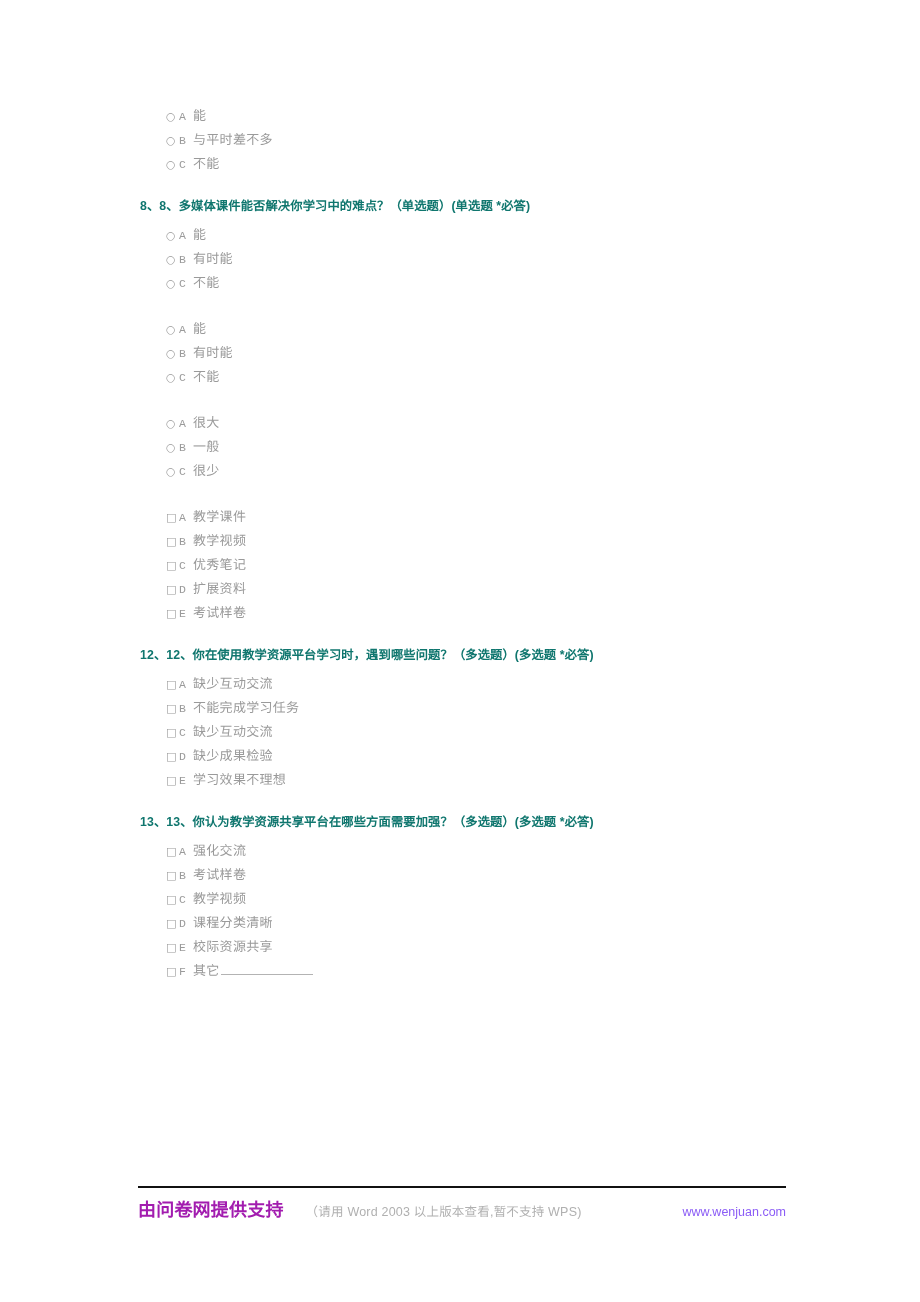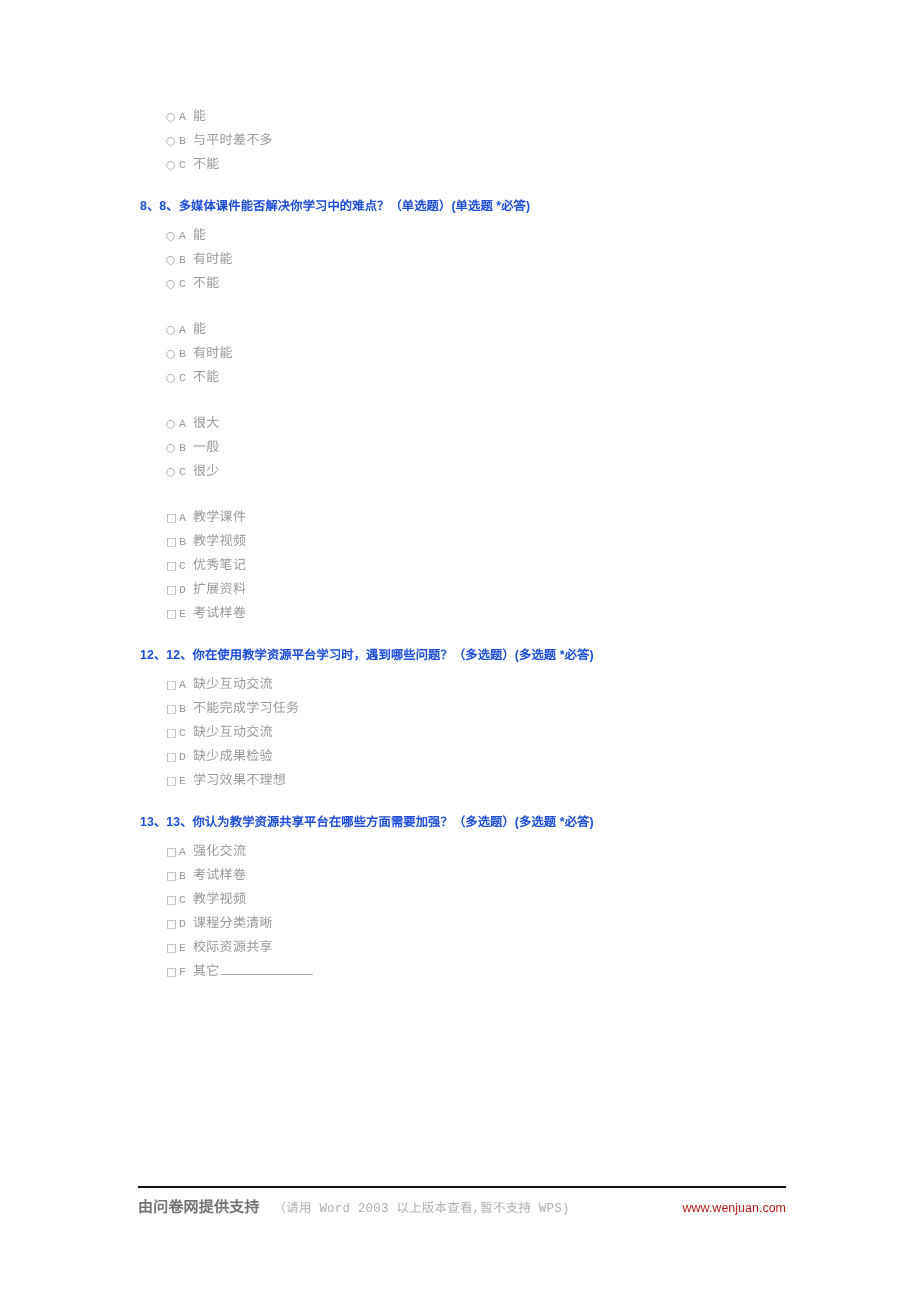--- a/index.html
+++ b/index.html
@@ -37,21 +37,21 @@
     margin: 0 0 22px 0;
   }
   .question.first {
     margin-top: 0;
   }
 
   .q-title {
     font-family: "Liberation Sans", "DejaVu Sans", sans-serif;
     font-size: 12.3px;
     line-height: 17px;
-    color: #1d4ed8;
+    color: #0f766e;
     font-weight: 600;
     letter-spacing: 0.1px;
     white-space: nowrap;
     margin: 0 0 8px 0;
   }
 
   
   .options {
     margin: 0;
     padding: 0;
@@ -119,39 +119,39 @@
     background: #111111;
     margin: 0 0 7px 0;
   }
   .footer-row {
     display: flex;
     align-items: baseline;
     width: 100%;
   }
   .footer-brand {
     font-family: "Liberation Sans", "DejaVu Sans", sans-serif;
-    font-size: 15px;
+    font-size: 18px;
     font-weight: 700;
-    color: #737373;
+    color: #a21caf;
     letter-spacing: 0.2px;
     white-space: nowrap;
   }
   .footer-note {
-    font-family: Liberation Mono, monospace;
+    font-family: Liberation Sans, sans-serif;
     font-size: 12.5px;
     color: #b0b0b0;
-    margin-left: 14px;
+    margin-left: 22px;
     white-space: nowrap;
     letter-spacing: 0.2px;
   }
   .footer-link {
     margin-left: auto;
     font-family: "Liberation Sans", "DejaVu Sans", sans-serif;
     font-size: 12.5px;
-    color: #b91c1c;
+    color: #8b5cf6;
     text-decoration: none;
     white-space: nowrap;
   }
 </style>
 </head>
 <body>
 
 <div class="page">
 
   <div class="content">

